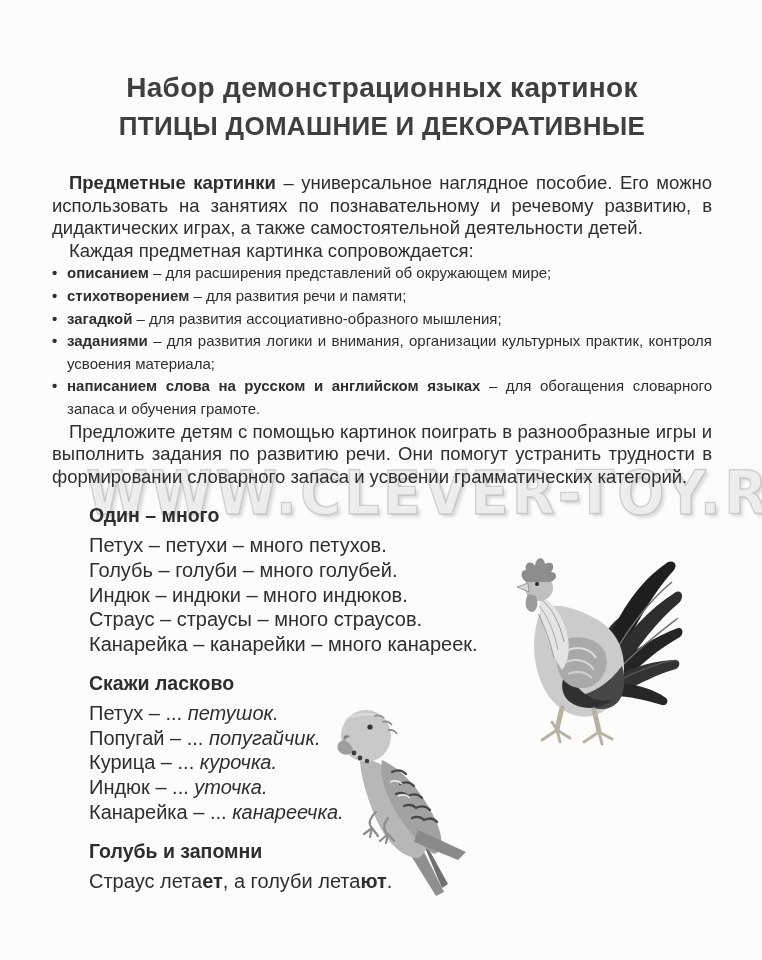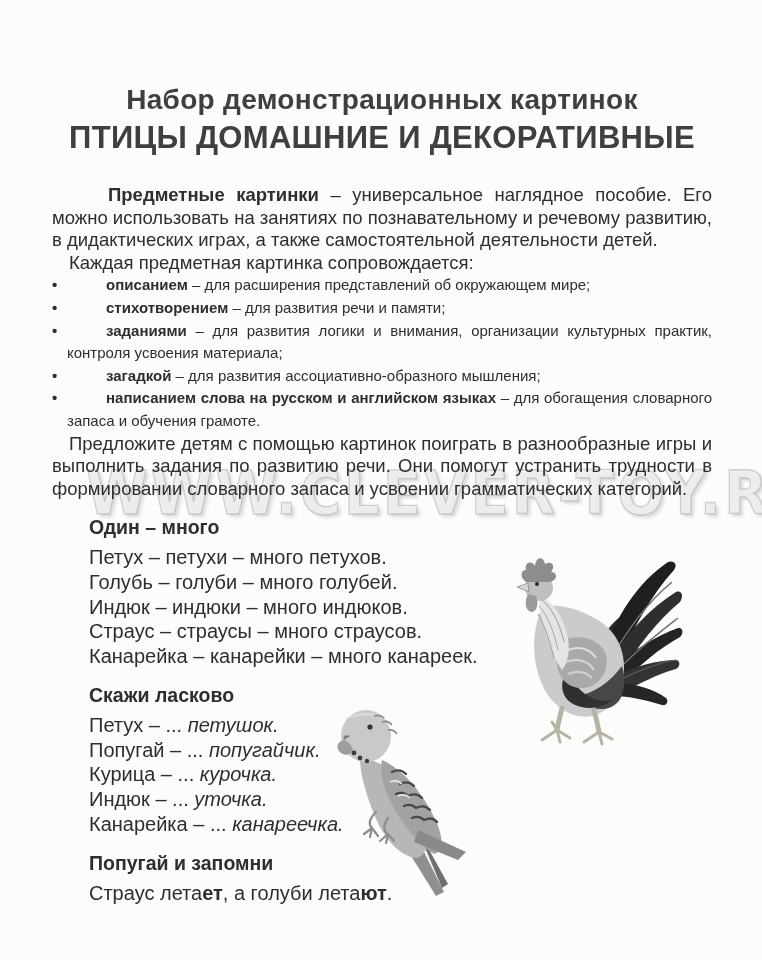--- a/index.html
+++ b/index.html
@@ -2,30 +2,30 @@
 <html lang="ru"><head>
 <meta charset="utf-8">
 <style>
   html,body { margin:0; padding:0; background:#ffffff; }
   .page {
     position:relative; width:762px; height:960px;
     background:#fcfcfb; overflow:hidden;
     font-family:"Liberation Sans", sans-serif;
     color:#2e2e2e;
   }
-  .content { position:absolute; left:52px; top:16px; width:660px; z-index:2; }
+  .content { position:absolute; left:52px; top:4px; width:660px; z-index:2; }
 
   h1.title { text-align:center; font-weight:bold; color:#3f3f3f; margin:66px 0 26px 0; }
   .title-line1 { display:block; font-size:28px; line-height:36px; letter-spacing:0.3px; }
-  .title-line2 { display:block; font-size:31px; line-height:40px; letter-spacing:0.3px; }
+  .title-line2 { display:block; font-size:26px; line-height:40px; letter-spacing:0.3px; }
 
   p.body { font-size:18.5px; line-height:22.6px; margin:0; text-align:justify; }
   .indent { text-indent:17px; }
   .intro  { margin-bottom:24px; }
-  b.lead  { font-weight:bold;margin-left:39px; }
+  b.lead  { font-weight:bold; }
 
   ul.bullets { list-style:none; margin:0; padding:0; }
   ul.bullets li {
     position:relative; padding-left:15px; text-align:justify;
     font-size:15px; line-height:22.6px;
   }
   ul.bullets li::before { content:"\2022"; position:absolute; left:0; top:0; font-weight:bold; }
 
   .suggest { margin-top:23px; }
 
@@ -65,22 +65,22 @@
       <span class="title-line2">ПТИЦЫ ДОМАШНИЕ И ДЕКОРАТИВНЫЕ</span>
     </h1>
 
     <p class="body indent intro"><b class="lead">Предметные картинки</b><span> – универсальное наглядное пособие. Его можно использовать на занятиях по познавательному и речевому развитию, в дидактических играх, а также самостоятельной деятельности детей.</span></p>
 
     <p class="body indent">Каждая предметная картинка сопровождается:</p>
 
     <ul class="bullets">
       <li><b class="lead">описанием</b><span> – для расширения представлений об окружающем мире;</span></li>
       <li><b class="lead">стихотворением</b><span> – для развития речи и памяти;</span></li>
+      <li><b class="lead">загадкой</b><span> – для развития ассоциативно-образного мышления;</span></li>
       <li><b class="lead">заданиями</b><span> – для развития логики и внимания, организации культурных практик, контроля усвоения материала;</span></li>
-      <li><b class="lead">загадкой</b><span> – для развития ассоциативно-образного мышления;</span></li>
       <li><b class="lead">написанием слова на русском и английском языках</b><span> – для обогащения словарного запаса и обучения грамоте.</span></li>
     </ul>
 
     <p class="body indent suggest">Предложите детям с помощью картинок поиграть в разнообразные игры и выполнить задания по развитию речи. Они помогут устранить трудности в формировании словарного запаса и усвоении грамматических категорий.</p>
 
     <section class="sec sec-one">
       <h2>Один – много</h2>
       <div class="line">Петух – петухи – много петухов.</div>
       <div class="line">Голубь – голуби – много голубей.</div>
       <div class="line">Индюк – индюки – много индюков.</div>
@@ -91,21 +91,21 @@
     <section class="sec sec-two">
       <h2>Скажи ласково</h2>
       <div class="line"><span>Петух – ... </span><i>петушок.</i></div>
       <div class="line"><span>Попугай – ... </span><i>попугайчик.</i></div>
       <div class="line"><span>Курица – ... </span><i>курочка.</i></div>
       <div class="line"><span>Индюк – ... </span><i>уточка.</i></div>
       <div class="line"><span>Канарейка – ... </span><i>канареечка.</i></div>
     </section>
 
     <section class="sec sec-three">
-      <h2>Попугай и запомни</h2>
+      <h2>Голубь и запомни</h2>
       <div class="line"><span>Страус лета</span><b>ет</b><span>, а голуби лета</span><b>ют</b><span>.</span></div>
     </section>
 
   </div>
 
   <svg class="rooster" viewBox="0 0 172 198" aria-hidden="true">
 
     <path d="M84,104 C92,78 108,62 128,58 C120,82 112,104 98,124 Z" fill="#2b2b2b"></path>
     <path d="M88,110 C104,66 126,32 156,12 C162,10 166,14 162,20 C140,44 120,80 104,118 Z" fill="#1f1f1f"></path>
     <path d="M94,116 C114,84 138,58 164,42 C170,40 172,46 168,52 C146,70 124,98 108,126 Z" fill="#2e2e2e"></path>

